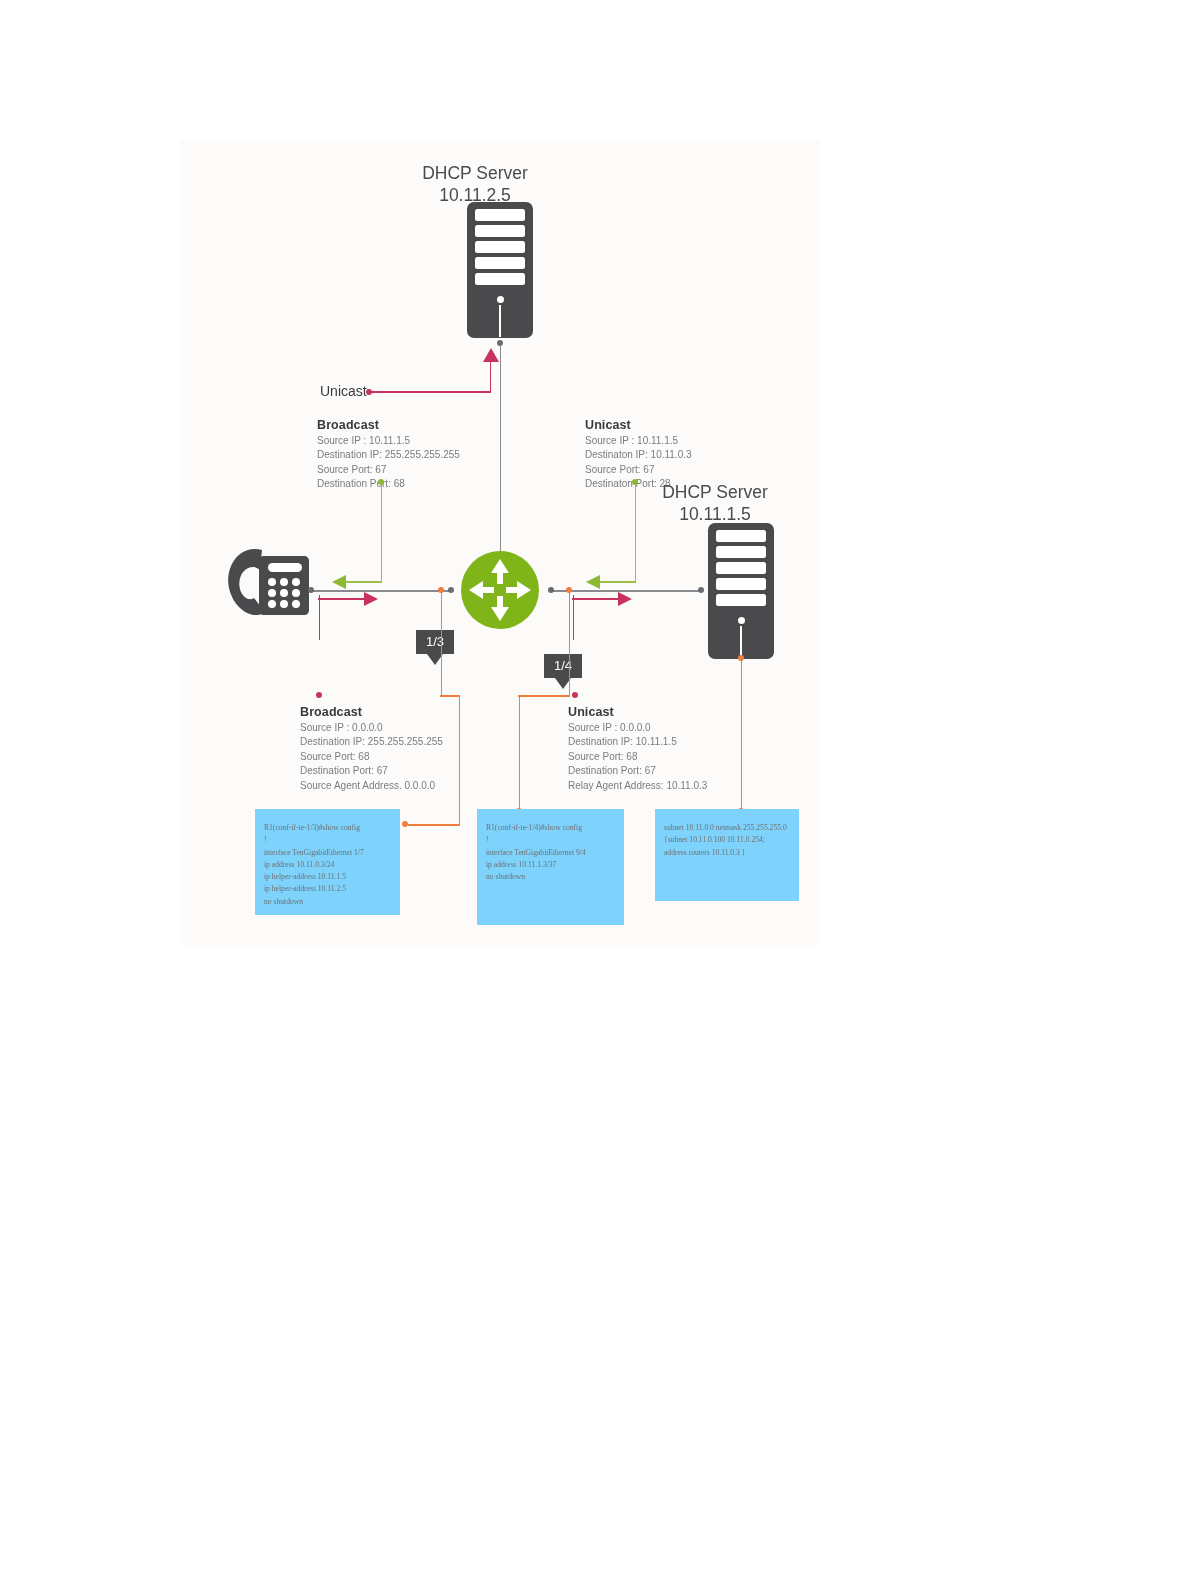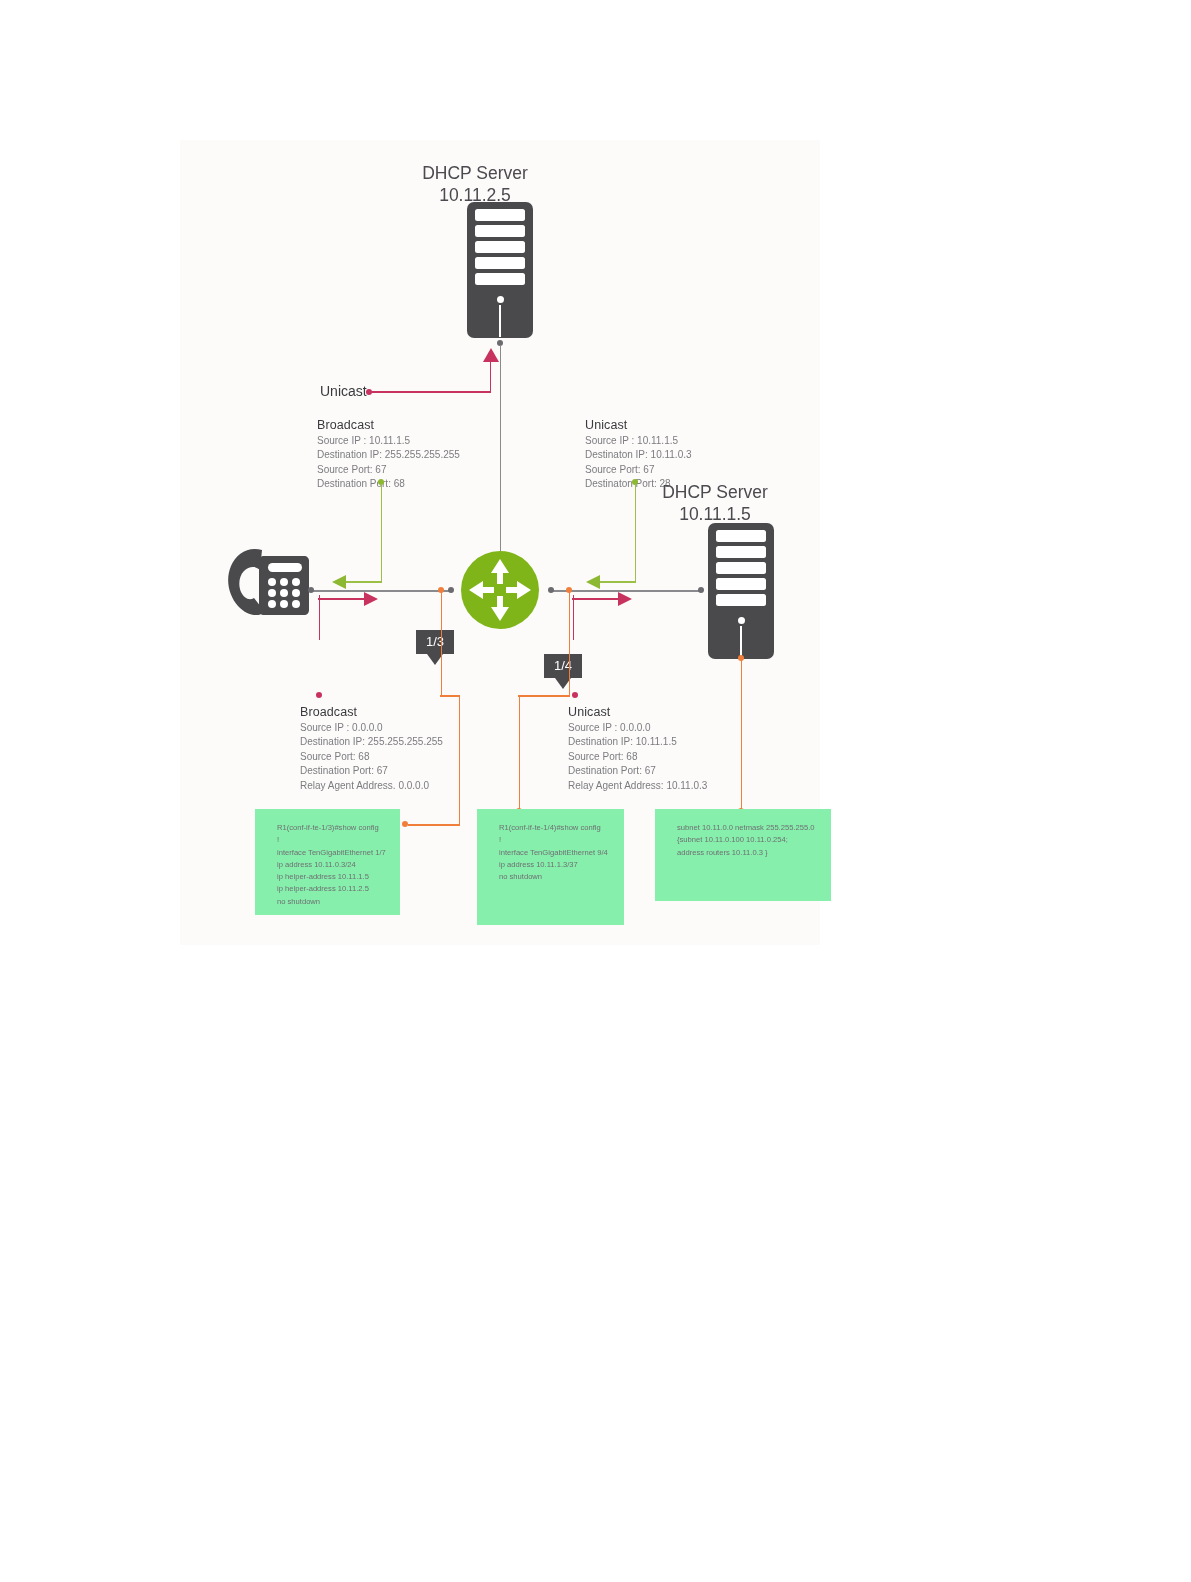--- a/index.html
+++ b/index.html
@@ -91,44 +91,45 @@
     left: 11px;
     top: 24px;
     border-left: 8px solid transparent;
     border-right: 8px solid transparent;
     border-top: 11px solid #4a4a4d;
   }
 
   
   .pkt-title {
     font-size: 12.5px;
-    font-weight: normal;
+    font-weight: bold;
     color: #3a3a3e;
     margin-bottom: 2px;
     letter-spacing: .1px;
   }
   .pkt-line {
     font-size: 10px;
     color: #7c7c80;
     line-height: 1.44;
     white-space: nowrap;
   }
 
   
   .unicast-label {
     font-size: 14px;
     color: #3a3a3e;
     font-family: "Liberation Sans", sans-serif;
   }
 
   
   .cfgbox {
-    background: #86efac;
+    background: #7dd3fc;
     box-sizing: border-box;
-    padding: 13px 22px;
+    padding: 13px 9px;
+    font-family: Liberation Serif, serif;
   }
   .cfg-line {
     font-size: 7.6px;
     color: #6f6f73;
     line-height: 1.62;
     white-space: nowrap;
   }
 
   
   .hline { height: 1.6px; }
@@ -262,21 +263,21 @@
   <div class="abs hline" style="left:392px; top:458px; width:48px; background:#c8325f;"></div>
   <div class="abs" style="left:438px; top:452px; border-top:7px solid transparent; border-bottom:7px solid transparent; border-left:14px solid #c8325f;"></div>
 
   <div class="abs dot" style="left:136px; top:552px; background:#c8325f;"></div>
   <div class="abs" style="left:120px; top:565px;">
     <div class="pkt-title">Broadcast</div>
     <div class="pkt-line">Source IP :  0.0.0.0</div>
     <div class="pkt-line">Destination IP:  255.255.255.255</div>
     <div class="pkt-line">Source Port: 68</div>
     <div class="pkt-line">Destination Port: 67</div>
-    <div class="pkt-line">Relay Agent Address. 0.0.0.0</div>
+    <div class="pkt-line">Source Agent Address. 0.0.0.0</div>
   </div>
 
   <div class="abs dot" style="left:392px; top:552px; background:#c8325f;"></div>
   <div class="abs" style="left:388px; top:565px;">
     <div class="pkt-title">Unicast</div>
     <div class="pkt-line">Source IP :  0.0.0.0</div>
     <div class="pkt-line">Destination IP:  10.11.1.5</div>
     <div class="pkt-line">Source Port: 68</div>
     <div class="pkt-line">Destination Port: 67</div>
     <div class="pkt-line">Relay Agent Address: 10.11.0.3</div>
@@ -308,19 +309,19 @@
   </div>
 
   <div class="abs cfgbox" style="left:297px; top:669px; width:147px; height:116px;">
     <div class="cfg-line">R1(conf-if-te-1/4)#show config</div>
     <div class="cfg-line">!</div>
     <div class="cfg-line">interface TenGigabitEthernet 9/4</div>
     <div class="cfg-line"> ip address 10.11.1.3/37</div>
     <div class="cfg-line"> no shutdown</div>
   </div>
 
-  <div class="abs cfgbox" style="left:475px; top:669px; width:176px; height:92px;">
+  <div class="abs cfgbox" style="left:475px; top:669px; width:144px; height:92px;">
     <div class="cfg-line">subnet 10.11.0.0 netmask 255.255.255.0</div>
     <div class="cfg-line">{subnet 10.11.0.100 10.11.0.254;</div>
     <div class="cfg-line">address routers 10.11.0.3 }</div>
   </div>
 
 </div>
 
 </body></html>

